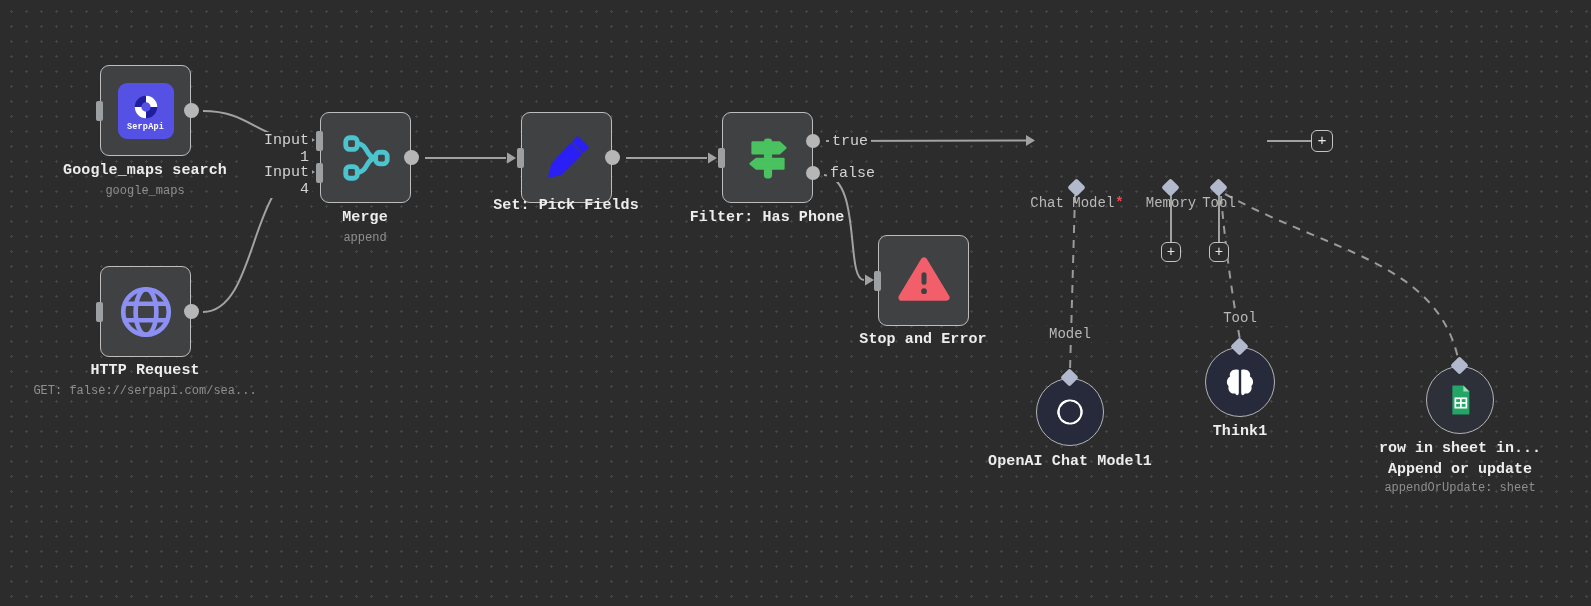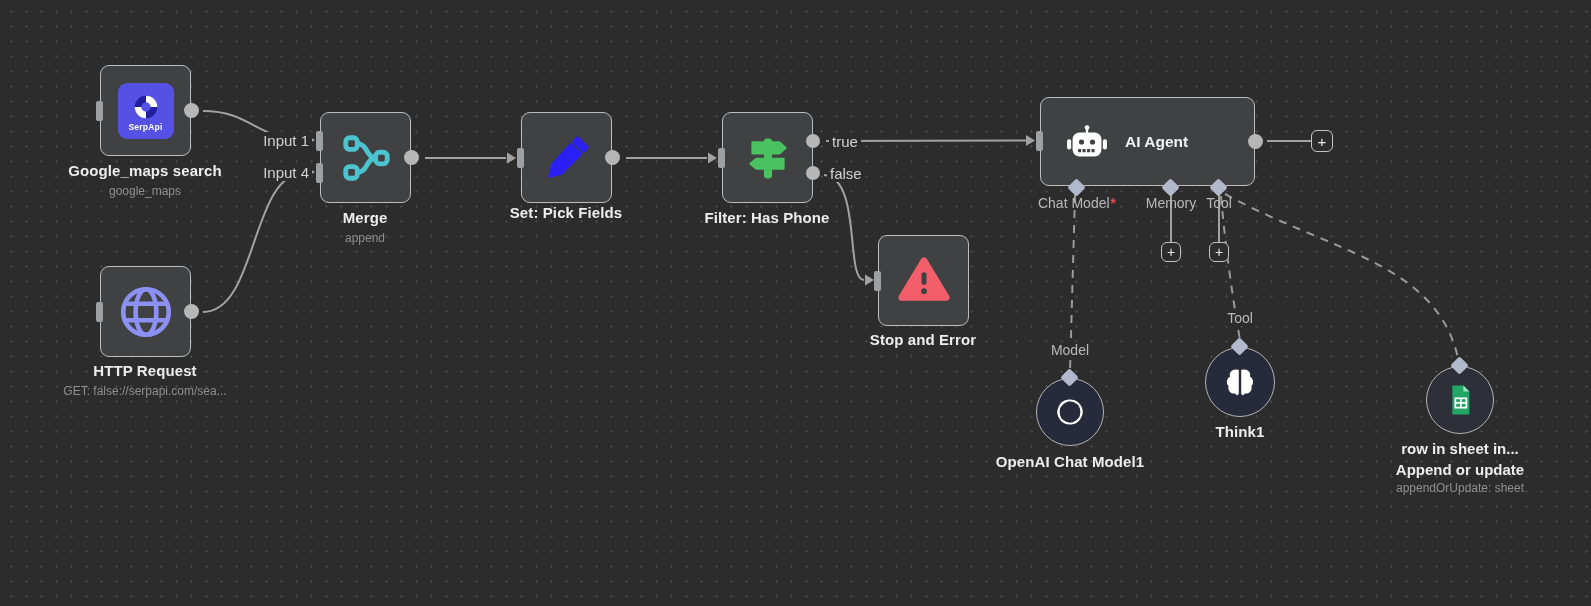--- a/index.html
+++ b/index.html
@@ -1,18 +1,18 @@
 <!DOCTYPE html>
 <html><head>
 <meta charset="utf-8">
 <style>
   html,body{margin:0;padding:0;background:#2c2c2c;}
   .canvas{
     position:relative;width:1591px;height:606px;overflow:hidden;
-    font-family:Liberation Sans, sans-serif;
+    font-family:Liberation Mono, monospace;
     background-color:#2c2c2c;
     background-image:radial-gradient(circle,#454545 1px,transparent 1.4px);
     background-size:15px 15px;background-position:4px 4px;
   }
   .edges{position:absolute;left:0;top:0;z-index:1;}
   .edges path{fill:none;stroke:#a2a2a2;stroke-width:2;}
   .edges path.dashed{stroke-dasharray:8 7;stroke:#9a9a9a;}
   .edges polygon{fill:#a2a2a2;}
   .node{
     position:absolute;width:91px;height:91px;z-index:2;
@@ -131,21 +131,21 @@
   <div class="node" style="left:521px;top:112px;">
     <div class="in-handle"></div>
     <svg width="54" height="54" viewBox="0 0 56 56">
       <g fill="#2a20f5" stroke="#2a20f5" stroke-width="3" stroke-linejoin="round">
         <polygon points="39,7 49,17 45,21 35,11"></polygon>
         <polygon points="32,14 42,24 22,44 10,47 13,35"></polygon>
       </g>
     </svg>
     <div class="out-dot"></div>
   </div>
-  <div class="node-title" style="left:436px;top:204px;text-align:center;">Set: Pick Fields</div>
+  <div class="node-title" style="left:436px;top:197px;text-align:center;">Set: Pick Fields</div>
 
   <div class="node" style="left:722px;top:112px;">
     <div class="in-handle"></div>
     <svg width="54" height="54" viewBox="0 0 56 56">
       <g fill="#49c25f" stroke="#49c25f" stroke-width="2.5" stroke-linejoin="round">
         <rect x="25" y="9" width="6" height="39" rx="2"></rect>
         <polygon points="12,12 40,12 46,17.5 40,23 12,23"></polygon>
         <polygon points="44,29 16,29 10,34 16,39 44,39"></polygon>
       </g>
     </svg>
@@ -159,55 +159,33 @@
   <div class="node" style="left:878px;top:235px;">
     <div class="in-handle"></div>
     <svg width="54" height="54" viewBox="0 0 56 56">
       <polygon points="28,7 51,45 5,45" fill="#f25f6b" stroke="#f25f6b" stroke-width="7" stroke-linejoin="round"></polygon>
       <rect x="25.4" y="19" width="5.2" height="13" rx="2.6" fill="#3f4143"></rect>
       <circle cx="28" cy="38.5" r="3" fill="#3f4143"></circle>
     </svg>
   </div>
   <div class="node-title" style="left:793px;top:331px;">Stop and Error</div>
 
-  <div class="node wide" style="left:1040px;top:97px;">
-    <div class="in-handle agent"></div>
-    <svg width="44" height="38" viewBox="0 0 64 52">
-      <g fill="#ffffff">
-        <circle cx="32" cy="5" r="3.5"></circle>
-        <rect x="30.3" y="7" width="3.4" height="6"></rect>
-        <rect x="3" y="22" width="6" height="15" rx="3"></rect>
-        <rect x="55" y="22" width="6" height="15" rx="3"></rect>
-        <rect x="11" y="12" width="42" height="35" rx="10"></rect>
-      </g>
-      <g fill="#3f4143">
-        <circle cx="24" cy="26" r="3.8"></circle>
-        <circle cx="40" cy="26" r="3.8"></circle>
-        <rect x="19" y="36" width="4.5" height="5" rx="1"></rect>
-        <rect x="25.5" y="36" width="4.5" height="5" rx="1"></rect>
-        <rect x="32" y="36" width="4.5" height="5" rx="1"></rect>
-        <rect x="38.5" y="36" width="4.5" height="5" rx="1"></rect>
-      </g>
-    </svg>
-    <div class="agent-title">AI Agent</div>
-    <div class="out-dot agent"></div>
-  </div>
   <div class="diamond" style="left:1070px;top:181px;"></div>
   <div class="diamond" style="left:1164px;top:181px;"></div>
   <div class="diamond" style="left:1212px;top:181px;"></div>
   <div class="port-label" style="left:1017px;top:195px;width:120px;">
     <span>Chat Model</span><span class="req">*</span>
   </div>
   <div class="port-label" style="left:1121px;top:195px;width:100px;">Memory</div>
   <div class="port-label" style="left:1189px;top:195px;width:60px;">Tool</div>
   <div class="plus-btn" style="left:1311px;top:130px;">+</div>
   <div class="plus-btn small" style="left:1161px;top:242px;">+</div>
   <div class="plus-btn small" style="left:1209px;top:242px;">+</div>
 
-  <div class="port-label" style="left:1020px;top:342px;width:100px;background:#2c2c2c;">Model</div>
+  <div class="port-label" style="left:1020px;top:326px;width:100px;background:#2c2c2c;">Model</div>
   <div class="circle-node" style="left:1036px;top:378px;width:68px;height:68px;">
     <svg width="36" height="36" viewBox="0 0 60 60">
       <g fill="none" stroke="#ffffff" stroke-width="3.2" stroke-linecap="round">
         <path transform="rotate(0 30 30)" d="M33 11 A19 19 0 0 1 49 33"></path>
         <path transform="rotate(60 30 30)" d="M33 11 A19 19 0 0 1 49 33"></path>
         <path transform="rotate(120 30 30)" d="M33 11 A19 19 0 0 1 49 33"></path>
         <path transform="rotate(180 30 30)" d="M33 11 A19 19 0 0 1 49 33"></path>
         <path transform="rotate(240 30 30)" d="M33 11 A19 19 0 0 1 49 33"></path>
         <path transform="rotate(300 30 30)" d="M33 11 A19 19 0 0 1 49 33"></path>
       </g>

